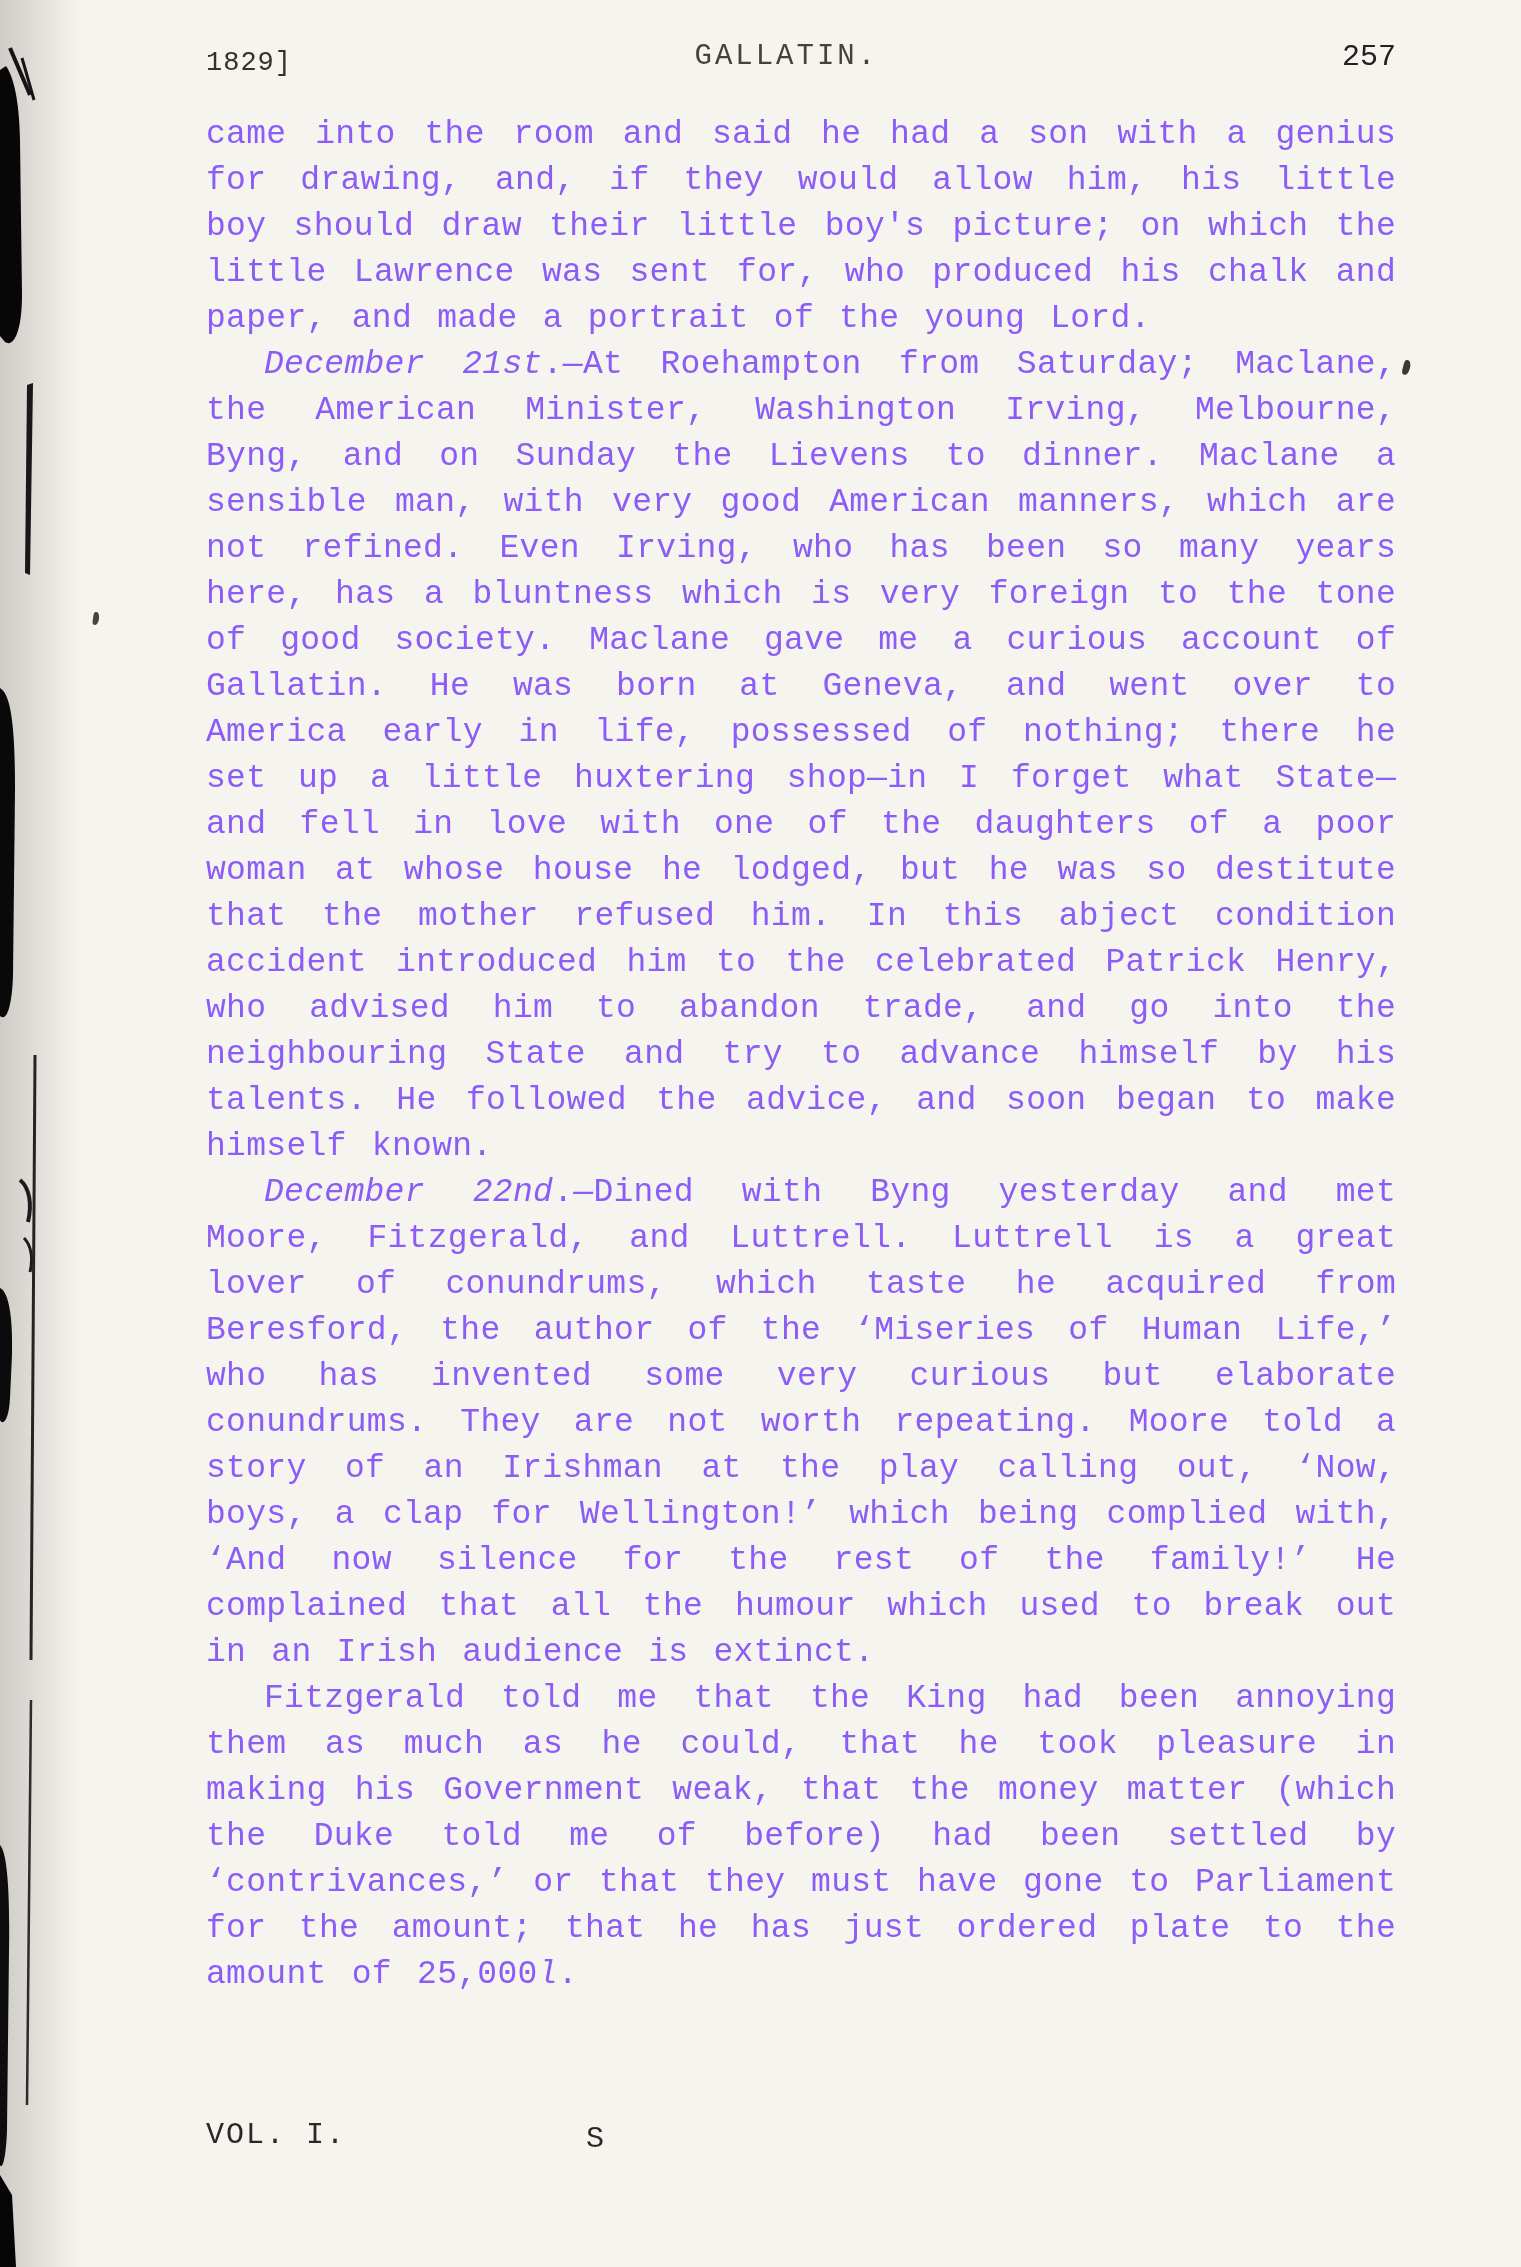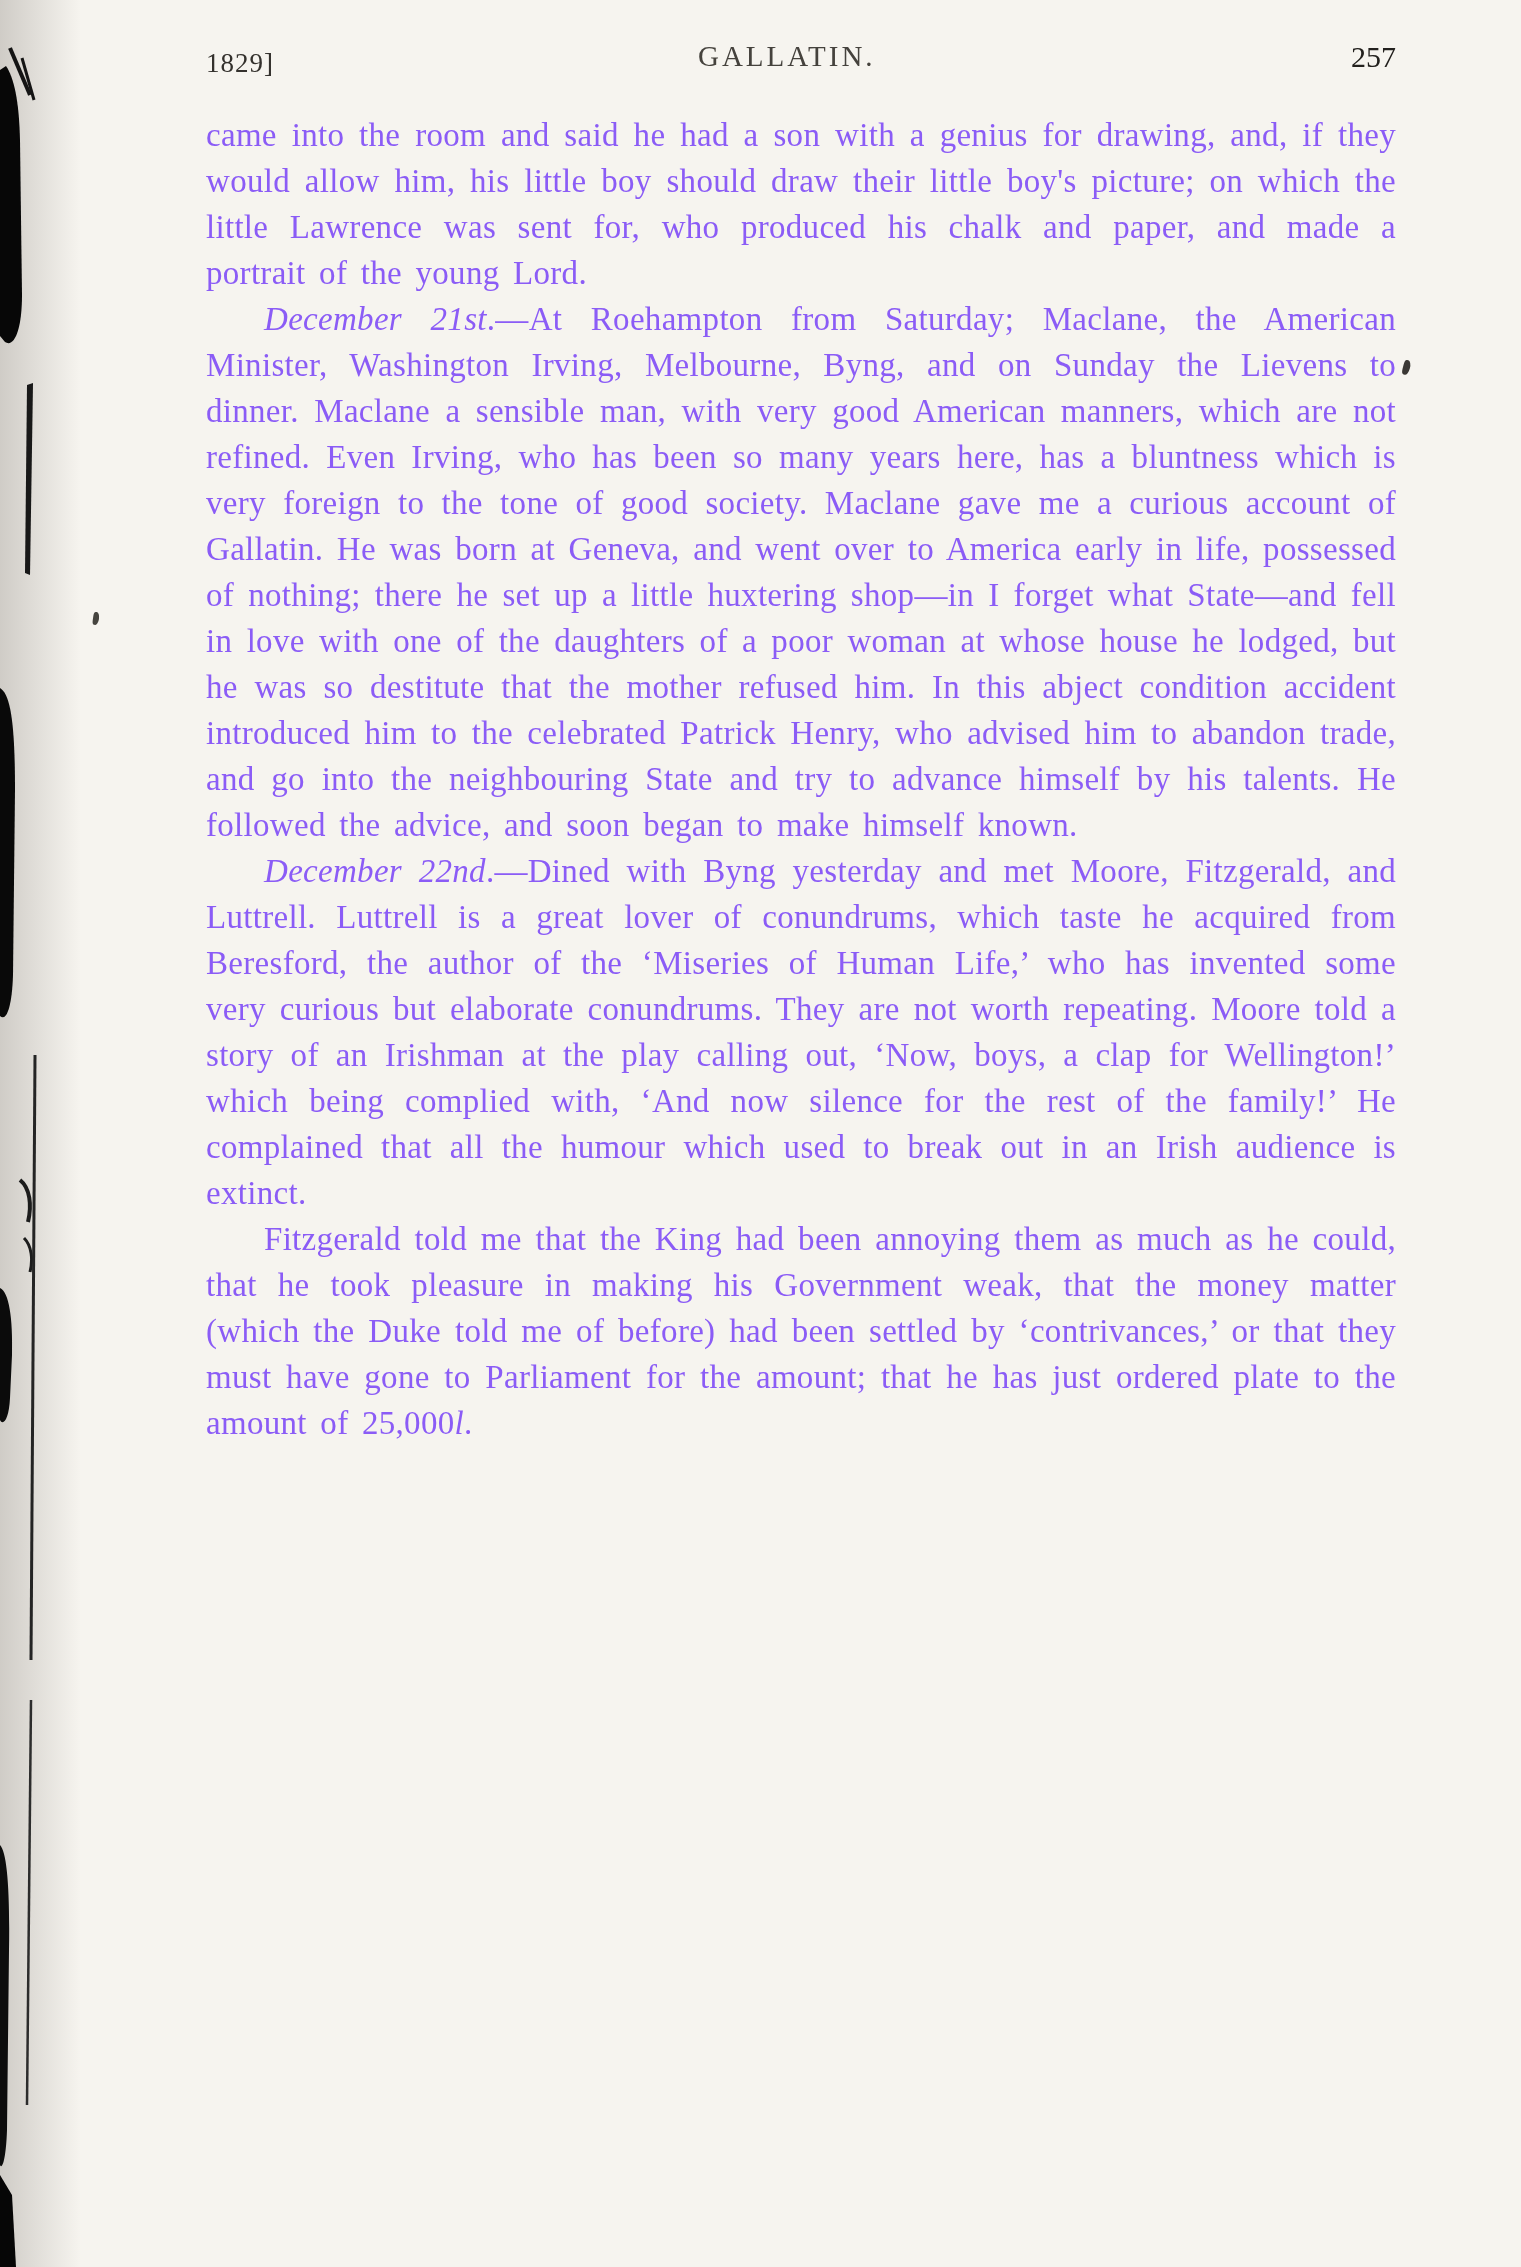--- a/index.html
+++ b/index.html
@@ -6,21 +6,21 @@
     margin: 0;
     padding: 0;
     background: #e8e6e1;
   }
   .page {
     position: relative;
     width: 1521px;
     height: 2267px;
     background: #f6f4ef;
     overflow: hidden;
-    font-family: Liberation Serif, serif;
+    font-family: Liberation Mono, monospace;
     color: #262421;
   }
   
   .edge-shade {
     position: absolute;
     left: 0; top: 0; bottom: 0;
     width: 95px;
     background: linear-gradient(90deg, rgba(70,62,55,0.22), rgba(70,62,55,0.0) 85%);
     pointer-events: none;
   }
@@ -149,17 +149,21 @@
   <div class="body-text">
     <p class="first"><span>came into the room and said he had a son with a genius for drawing, and, if they would allow him, his little boy should draw their little boy's picture; on which the little Lawrence was sent for, who produced his chalk and paper, and made a portrait of the young Lord.</span></p>
 
     <p><span class="italic">December 21st</span><span>.—At Roehampton from Saturday; Maclane, the American Minister, Washington Irving, Melbourne, Byng, and on Sunday the Lievens to dinner. Maclane a sensible man, with very good American manners, which are not refined. Even Irving, who has been so many years here, has a bluntness which is very foreign to the tone of good society. Maclane gave me a curious account of Gallatin. He was born at Geneva, and went over to America early in life, possessed of nothing; there he set up a little huxtering shop—in I forget what State—and fell in love with one of the daughters of a poor woman at whose house he lodged, but he was so destitute that the mother refused him. In this abject condition accident introduced him to the celebrated Patrick Henry, who advised him to abandon trade, and go into the neighbouring State and try to advance himself by his talents. He followed the advice, and soon began to make himself known.</span></p>
 
     <p><span class="italic">December 22nd</span><span>.—Dined with Byng yesterday and met Moore, Fitzgerald, and Luttrell. Luttrell is a great lover of conundrums, which taste he acquired from Beresford, the author of the ‘Miseries of Human Life,’ who has invented some very curious but elaborate conundrums. They are not worth repeating. Moore told a story of an Irishman at the play calling out, ‘Now, boys, a clap for Wellington!’ which being complied with, ‘And now silence for the rest of the family!’ He complained that all the humour which used to break out in an Irish audience is extinct.</span></p>
 
     <p><span>Fitzgerald told me that the King had been annoying them as much as he could, that he took pleasure in making his Government weak, that the money matter (which the Duke told me of before) had been settled by ‘contrivances,’ or that they must have gone to Parliament for the amount; that he has just ordered plate to the amount of 25,000</span><span class="italic">l</span><span>.</span></p>
   </div>
 
+  <div class="footer">
+    <span class="volume">VOL. I.</span>
+    <span class="signature">S</span>
+  </div>
 
   <div class="speck speck-1"></div>
   <div class="speck speck-2"></div>
 
 </div>
 
 </body></html>

